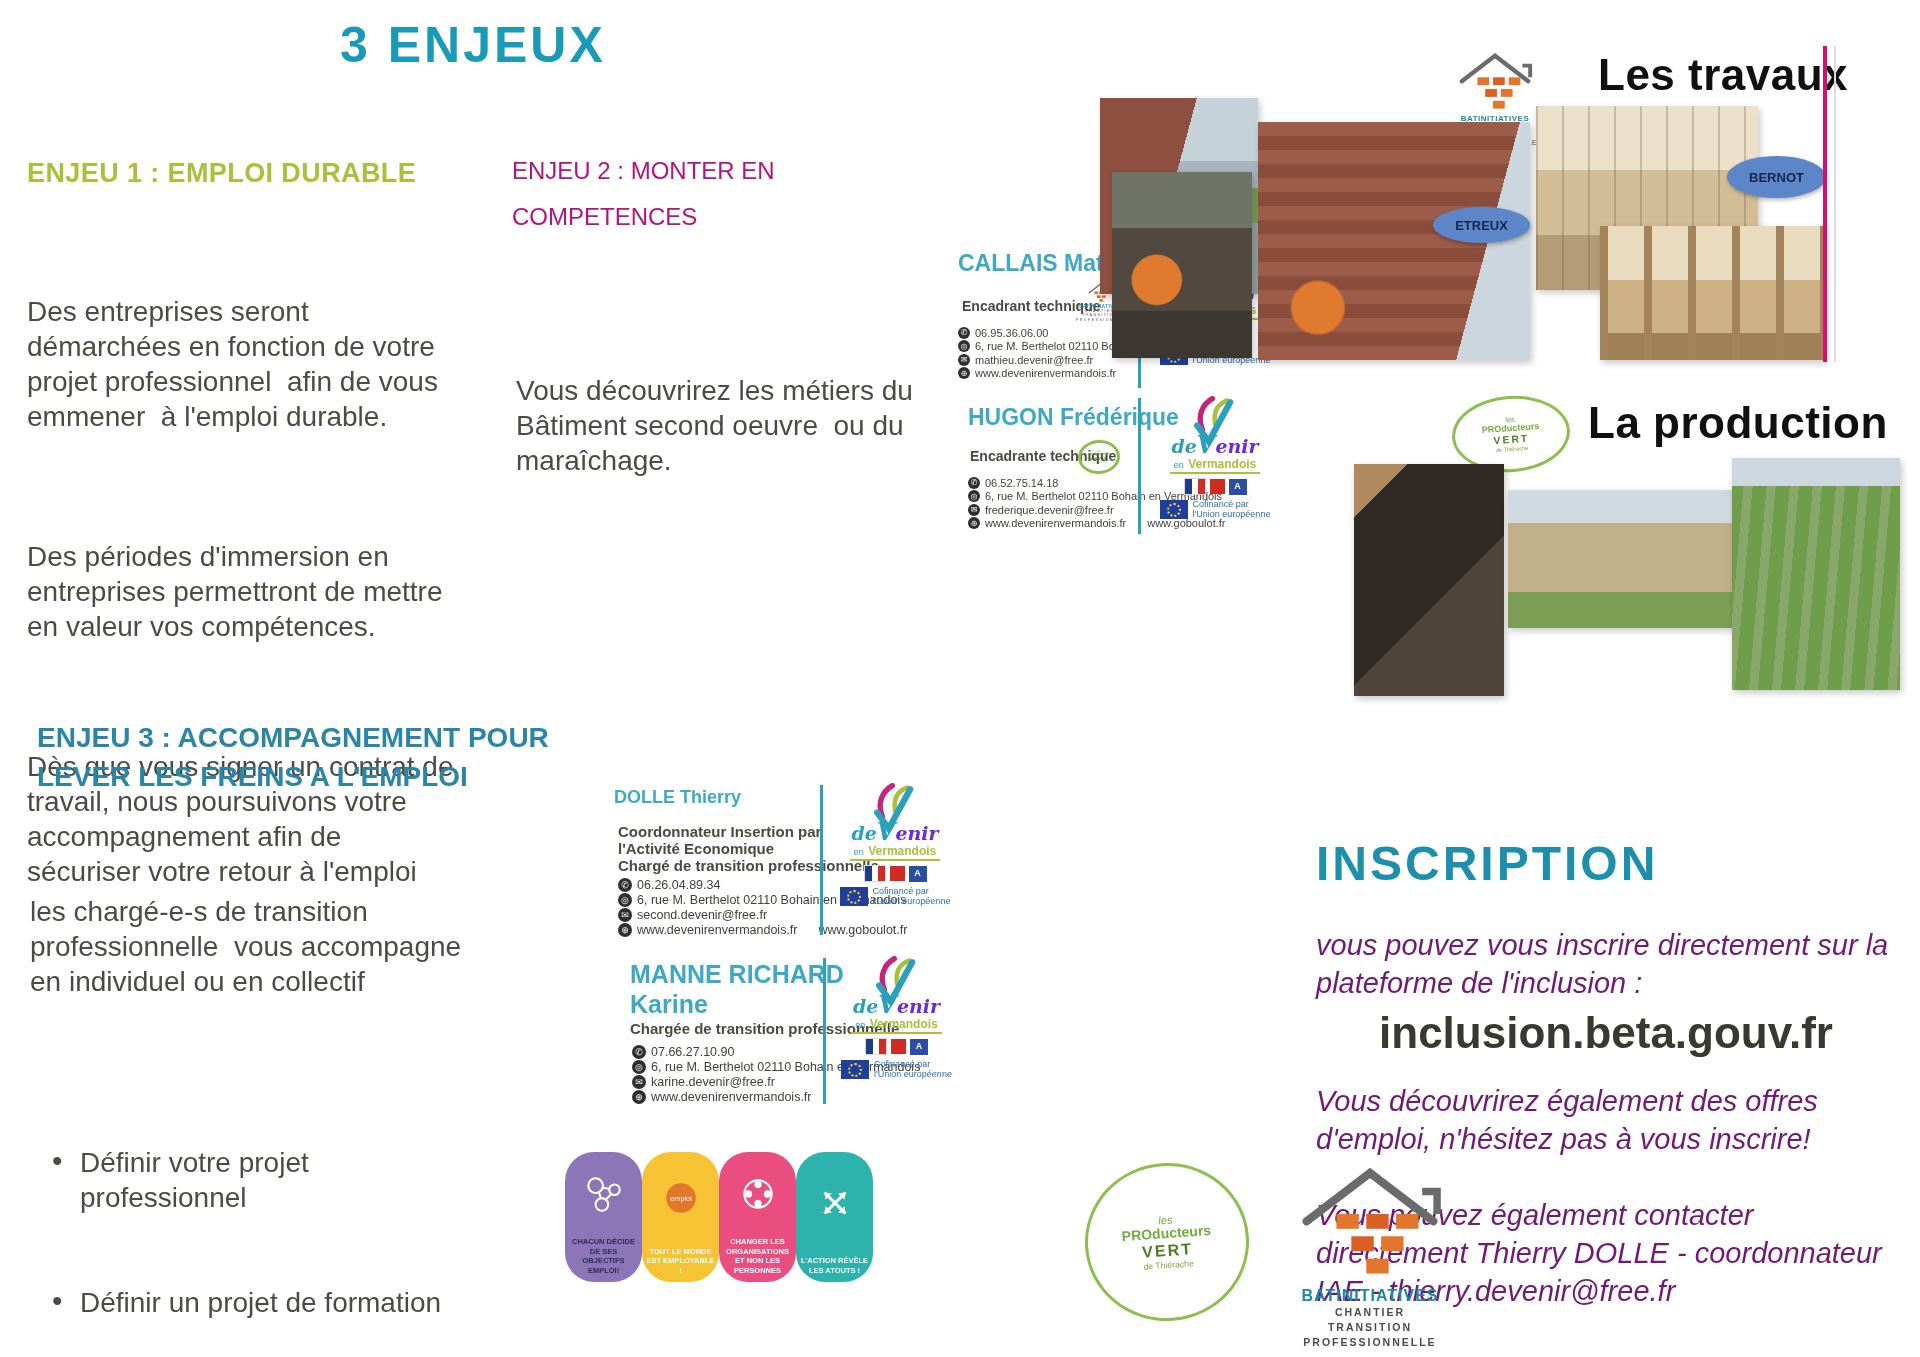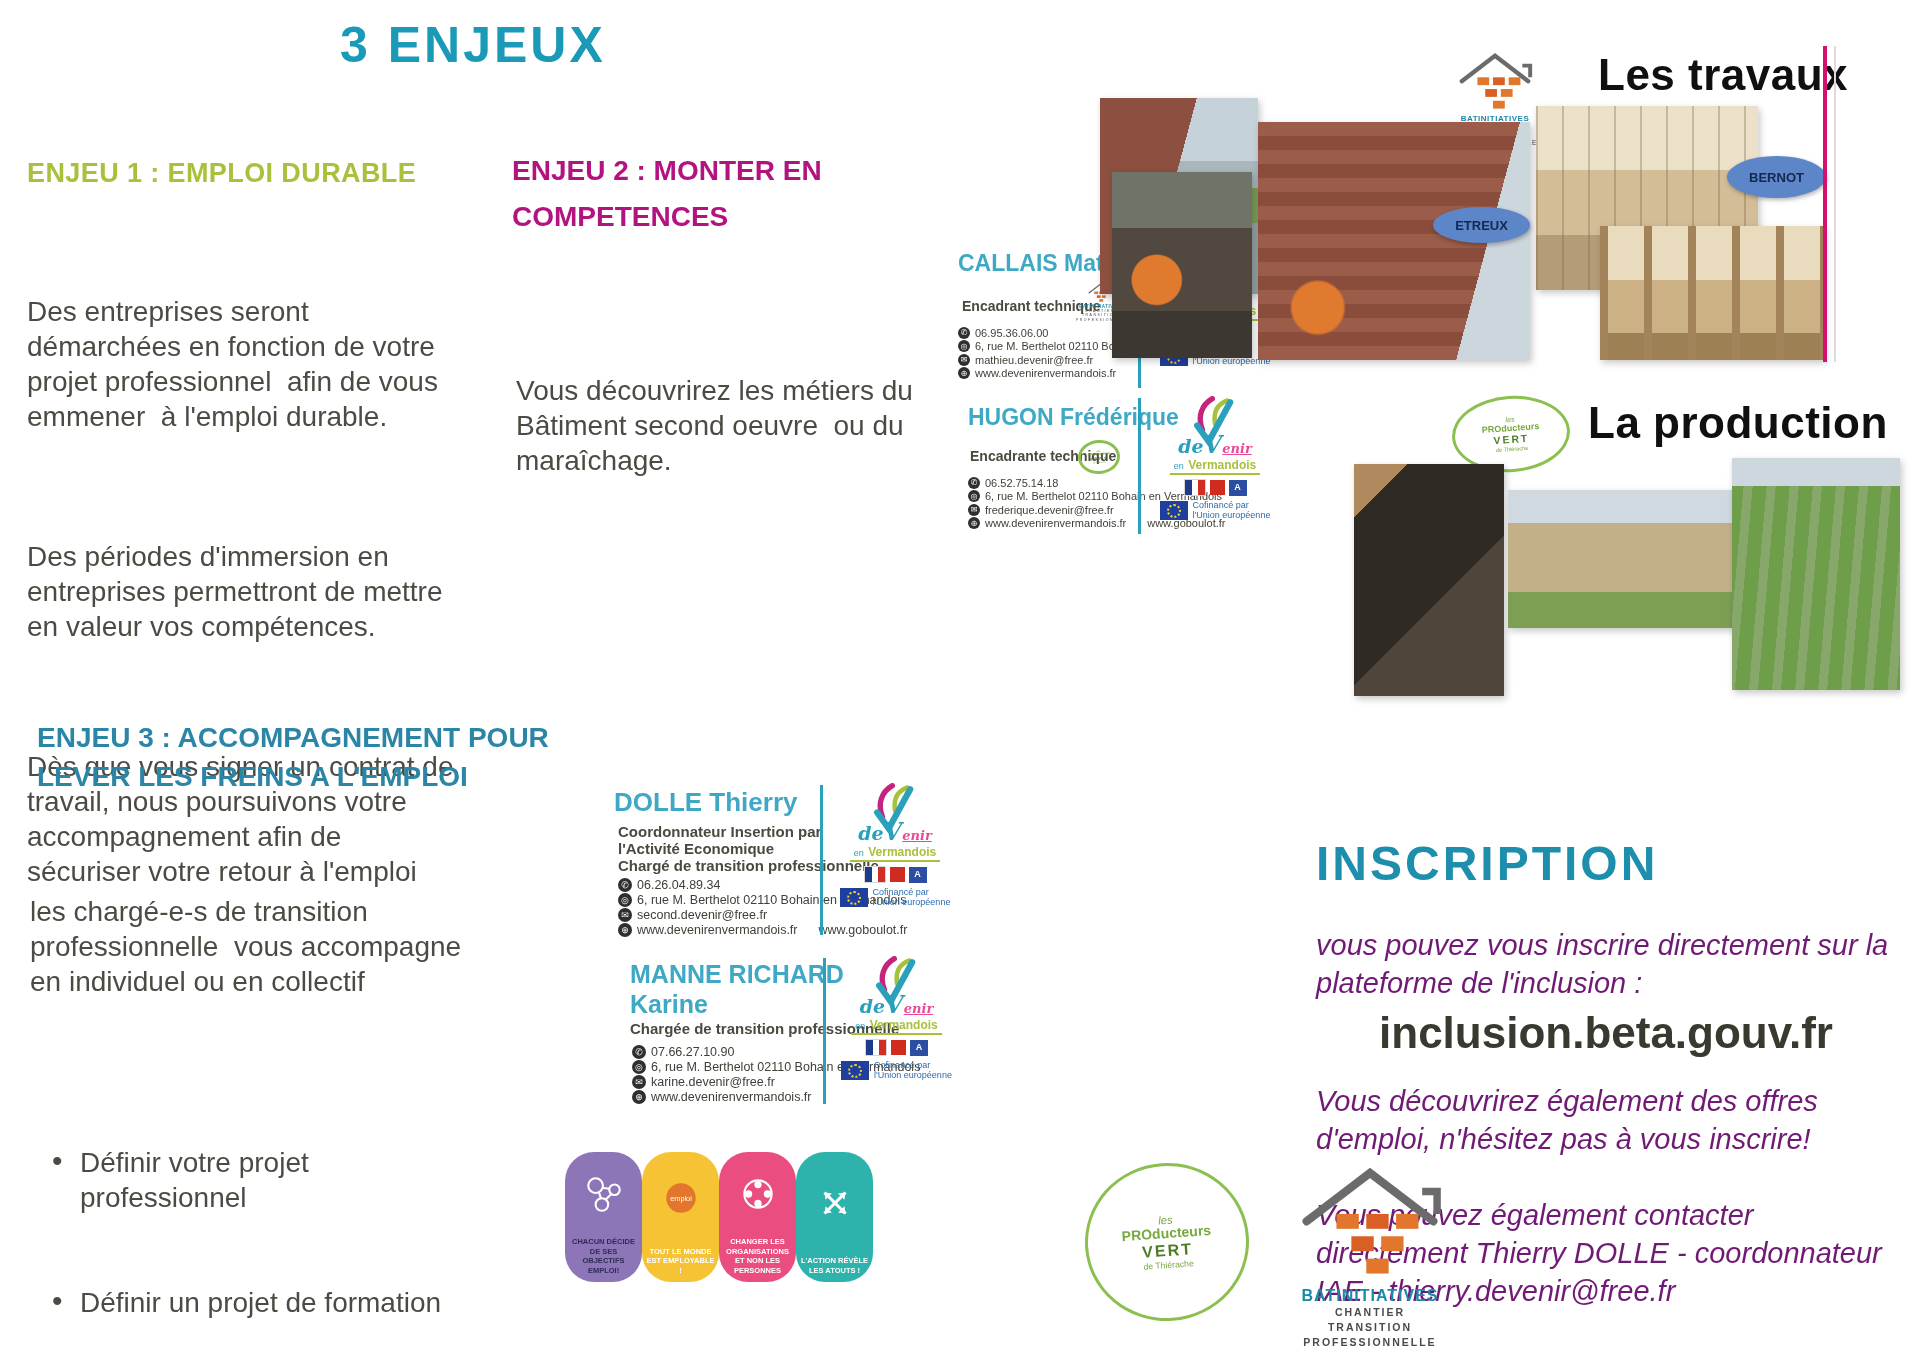--- a/index.html
+++ b/index.html
@@ -4,21 +4,21 @@
 <style>
   html,body{margin:0;padding:0;background:#fff;}
   .page{position:relative;width:1920px;height:1357px;background:#ffffff;overflow:hidden;
         font-family:"Liberation Sans",sans-serif;color:#4c4b43;}
   .abs{position:absolute;}
 
   
   #main-title{left:340px;top:16px;font-size:50px;font-weight:bold;color:#1b9ab8;letter-spacing:3px;}
   .sec-head{font-weight:bold;font-size:27px;letter-spacing:.4px;}
   #e1-head{left:27px;top:158px;color:#a8c13b;}
-  #e2-head{left:512px;top:148px;color:#b2137f;line-height:46px;font-weight:bold;font-size:28px;}
+  #e2-head{left:512px;top:148px;color:#b2137f;line-height:46px;font-weight:normal;font-size:24px;}
   #e3-head{left:37px;top:718px;color:#2b85a6;line-height:39px;font-weight:bold;font-size:28px;}
   .bodycol{font-size:28px;line-height:35px;color:#4c4b43;white-space:pre-wrap;}
   #e1-body{left:27px;top:224px;}
   #e2-body{left:516px;top:260px;}
   #e2-body .para2{margin-top:43px;}
   #e3-body{left:30px;top:824px;}
   .para{margin-bottom:35px;}
   #e3-list{list-style:none;margin:6px 0 0 0;padding:0;}
   #e3-list li{position:relative;padding-left:50px;}
   #e3-list li::before{content:"•";position:absolute;left:22px;top:-2px;font-size:30px;color:#4c4b43;}
@@ -47,21 +47,21 @@
   .devenir-slot{position:absolute;}
   .dv{display:flex;flex-direction:column;align-items:center;}
   .dv-art{width:58px;height:50px;margin-bottom:-12px;}
   .dv-art path{fill:none;stroke-linecap:round;}
   .s-pink{stroke:#c4247e;stroke-width:6;}
   .s-green{stroke:#a8c13b;stroke-width:5;}
   .s-teal{stroke:#2aa0bd;stroke-width:7;}
   .dv-word{font-family:"DejaVu Serif",serif;font-style:italic;font-weight:bold;line-height:22px;}
   .dv-de{color:#2aa0bd;font-size:19px;}
   .dv-v{color:#2aa0bd;font-size:24px;}
-  .dv-enir{color:#ec4899;font-size:13px;text-decoration:underline;}
+  .dv-enir{color:#6d28d9;font-size:19px;}
   .dv-sub{border-bottom:2px solid #a8c13b;padding:0 4px 1px;line-height:12px;margin-top:-2px;}
   .dv-en{color:#2aa0bd;font-size:9px;}
   .dv-verm{color:#a8c13b;font-size:12px;font-weight:bold;}
   .dv-flags{display:flex;gap:4px;align-items:center;margin-top:4px;}
   .f-fr{width:20px;height:15px;background:linear-gradient(90deg,#1e3a8a 0 33%,#ffffff 33% 66%,#d22d25 66%);
         border:1px solid #d8d8d8;}
   .f-red{width:15px;height:15px;background:#d02b20;}
   .f-aisne{width:18px;height:16px;background:#2b4ea3;color:#fff;display:flex;flex-direction:column;
         align-items:center;justify-content:center;font-size:9px;font-weight:bold;line-height:9px;}
   .f-aisne i{font-style:normal;}
@@ -315,21 +315,21 @@
       <span class="eu-text">
               <div>Cofinancé par</div>
               <div>l'Union européenne</div>
             </span>
     </div>
   </div>
 </div>
   </div>
 
   <div class="card big-card" style="left:608px;top:783px;width:350px;height:155px;">
-    <div class="c-name" style="left:6px;top:4px;font-size:26px;">DOLLE Thierry</div>
+    <div class="c-name" style="left:6px;top:4px;font-size:18px;">DOLLE Thierry</div>
     <div class="c-roles" style="left:10px;top:40px;">
         <div>Coordonnateur Insertion par</div>
         <div>l'Activité Economique</div>
         <div>Chargé de transition professionnelle</div>
       </div>
     <div class="c-contacts" style="left:10px;top:94px;">
       <div class="c-row">
           <span class="ci">✆</span>
           <span>06.26.04.89.34</span>
         </div>

